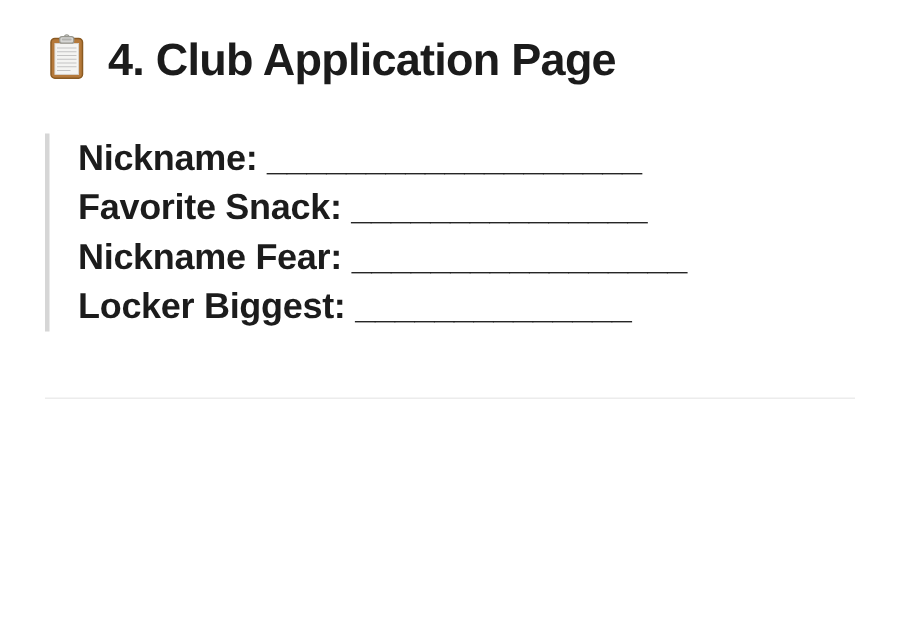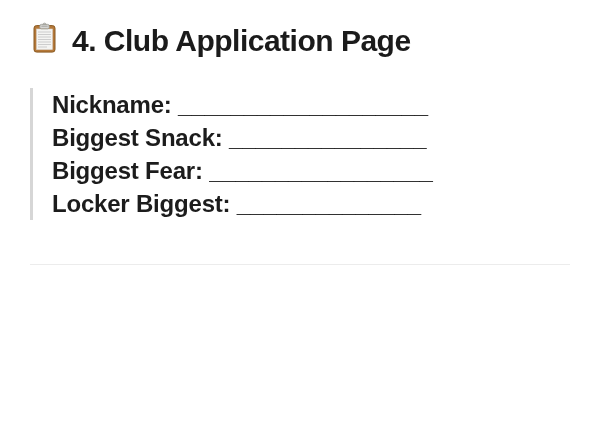--- a/index.html
+++ b/index.html
@@ -80,23 +80,23 @@
       </svg>
     </span>
     <h1>4. Club Application Page</h1>
   </div>
 
 
   <div class="form-quote" style="border-left-color: rgb(214, 214, 214);">
     <div>
   <div class="form-line"><span>Nickname:</span> <span>___________________</span></div>
 
-  <div class="form-line"><span>Biggest Snack:</span> <span>_______________</span></div>
+  <div class="form-line"><span>Favorite Snack:</span> <span>_______________</span></div>
 
-  <div class="form-line"><span>Biggest Fear:</span> <span>_________________</span></div>
+  <div class="form-line"><span>Nickname Fear:</span> <span>_________________</span></div>
 
   <div class="form-line"><span>Locker Biggest:</span> <span>______________</span></div>
 
 </div>
   </div>
 
   <div class="divider" style="background: rgb(236, 236, 236);"></div>
 
 </div>
 

